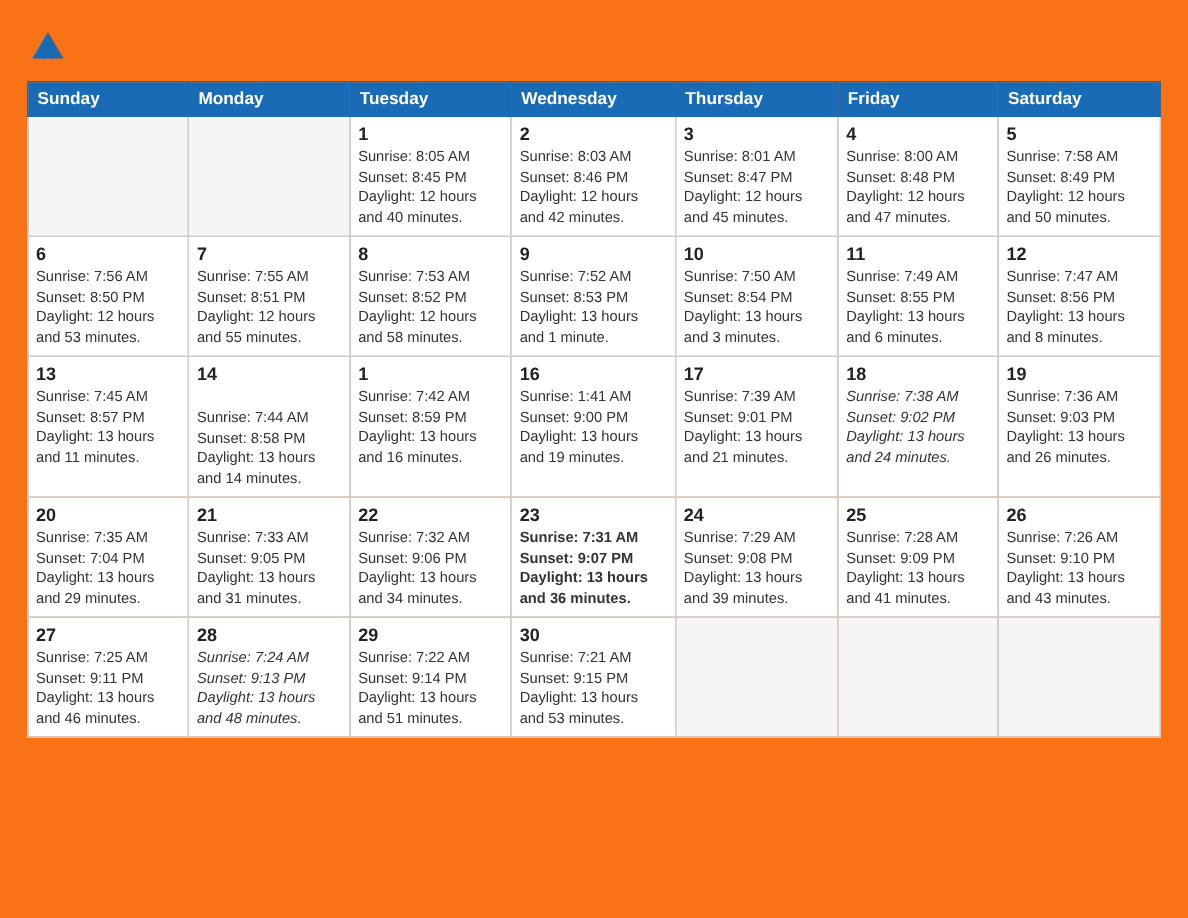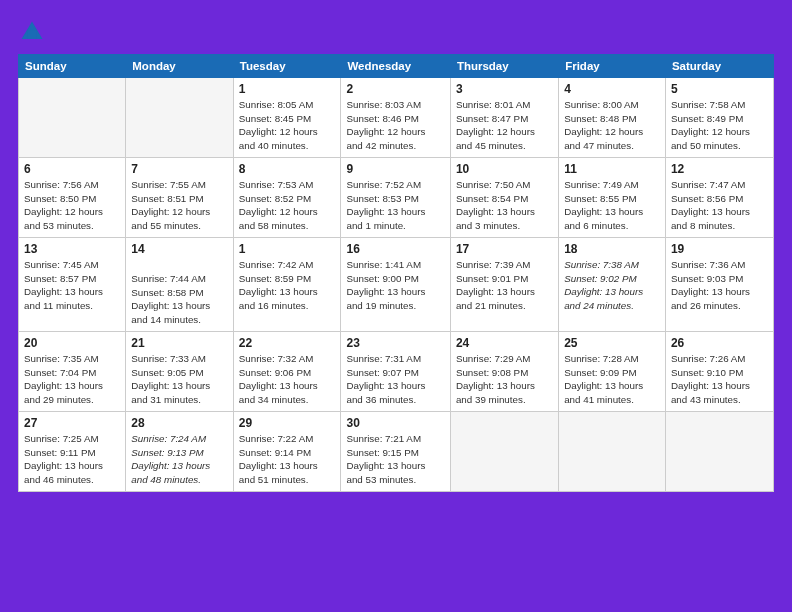--- a/index.html
+++ b/index.html
@@ -7,21 +7,21 @@
       font-family: Arial, sans-serif;
       background: #fff;
       width: 792px;
       height: 612px;
       overflow: hidden;
     }
     .page {
       width: 792px;
       min-height: 612px;
       padding: 18px 18px 10px 18px;
-      background: #6d28d9;
+      background: #f97316;
     }
     .header-row {
       display: flex;
       align-items: flex-start;
       justify-content: space-between;
       margin-bottom: 8px;
     }
     .logo {
       display: flex;
       align-items: center;
@@ -294,21 +294,21 @@
           </td>
           <td>
             <span class="day-num">22</span>
             <div class="day-detail" style="white-space: pre-line;">Sunrise: 7:32 AM
 Sunset: 9:06 PM
 Daylight: 13 hours
 and 34 minutes.</div>
           </td>
           <td>
             <span class="day-num">23</span>
-            <div class="day-detail" style="white-space: pre-line;">Sunrise: 7:31 AM
+            <div class="day-detail" style="white-space: pre-line; font-weight: bold;">Sunrise: 7:31 AM
 Sunset: 9:07 PM
 Daylight: 13 hours
 and 36 minutes.</div>
           </td>
           <td>
             <span class="day-num">24</span>
             <div class="day-detail" style="white-space: pre-line;">Sunrise: 7:29 AM
 Sunset: 9:08 PM
 Daylight: 13 hours
 and 39 minutes.</div>

